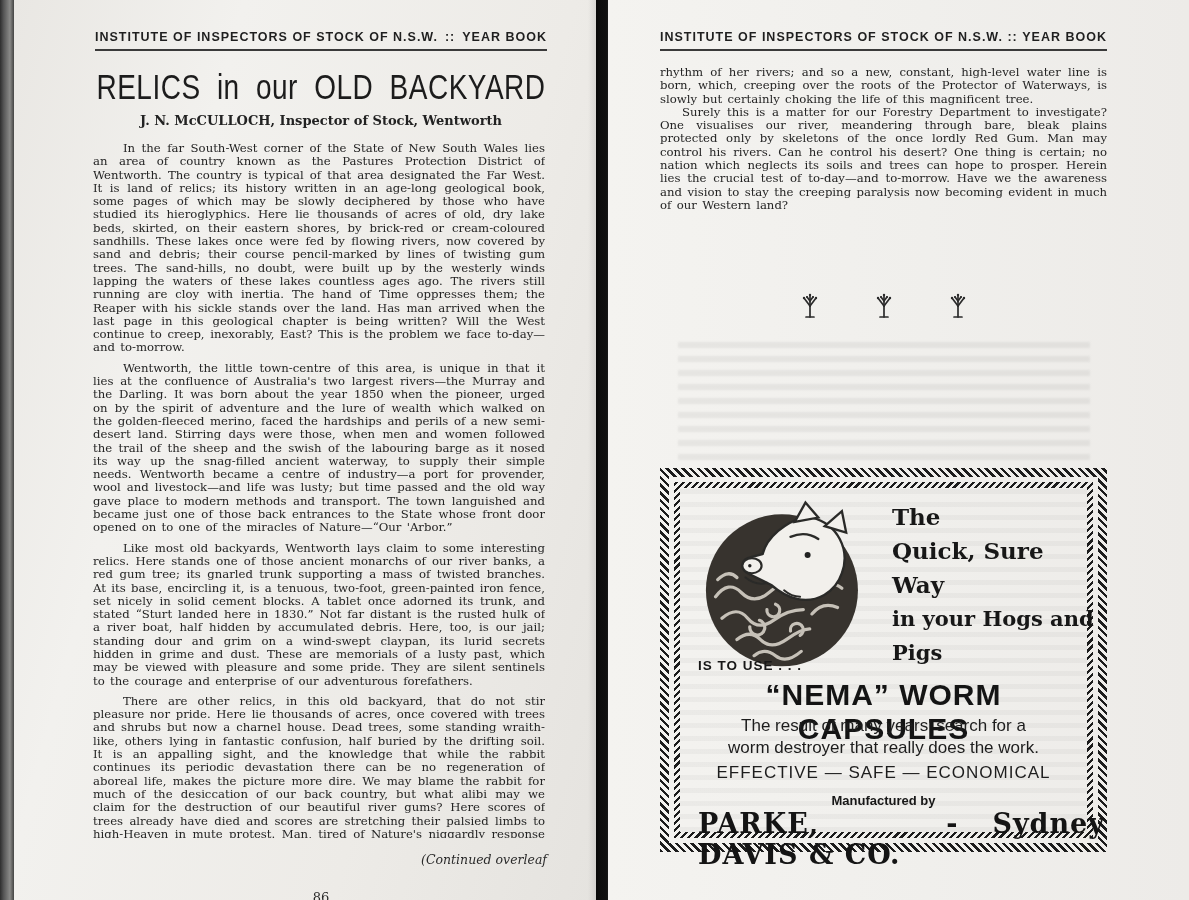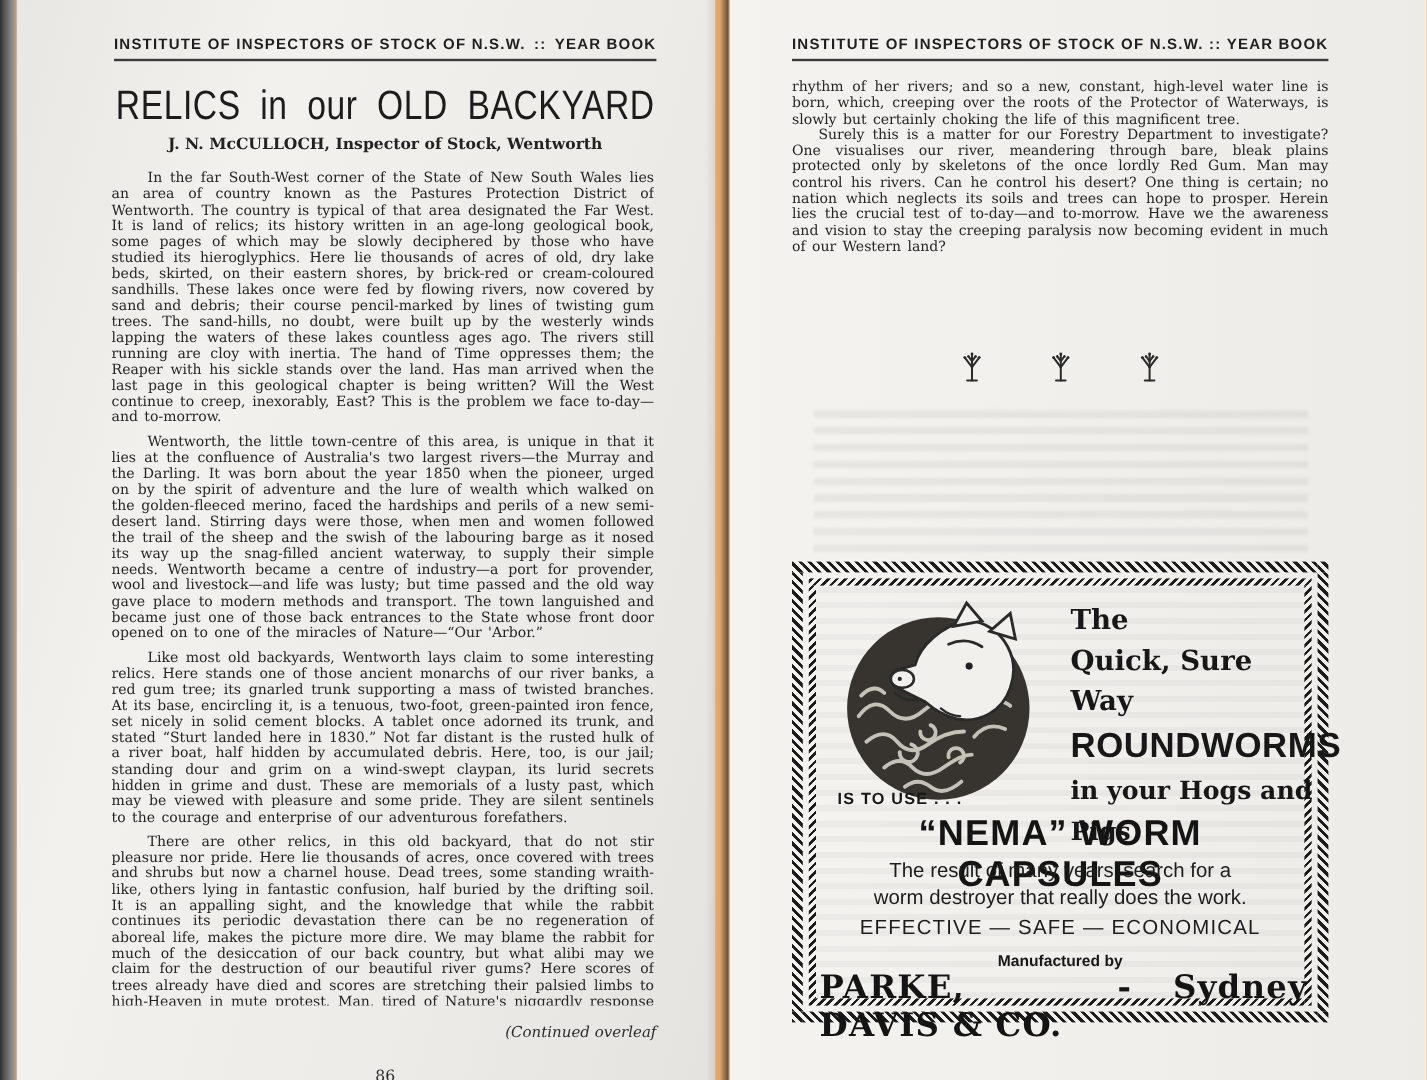--- a/index.html
+++ b/index.html
@@ -1,16 +1,16 @@
 <!DOCTYPE html>
 <html><head>
 <meta charset="utf-8">
 <style>
   html,body{margin:0;padding:0;background:#d8d6d2;}
-  .book{position:relative;width:1189px;height:900px;background:#fdba74;overflow:hidden;
+  .book{position:relative;width:1189px;height:900px;background:#000000;overflow:hidden;
         font-family:"DejaVu Serif","Liberation Serif",serif;color:#262626;}
 
   
   .edge-left{position:absolute;left:0;top:0;bottom:0;width:18px;
     background:linear-gradient(to right,#2e2e2e 0,#555 20%,#8a8a88 55%,rgba(236,234,230,0) 100%);}
   .spine{position:absolute;left:588px;top:0;bottom:0;width:24px;
     background:linear-gradient(to right,rgba(0,0,0,0) 0%,rgba(70,70,70,0.18) 50%,rgba(25,25,25,0.62) 76%,rgba(130,130,130,0.22) 86%,rgba(0,0,0,0) 100%);}
 
   .page{position:absolute;top:0;bottom:0;}
   .page-left{left:14px;width:582px;
@@ -70,21 +70,21 @@
   .ad-head .hl-serif.small{font-size:21px;}
   .lead-in{position:absolute;left:18px;top:170px;font-family:"Liberation Sans",sans-serif;
     font-weight:bold;font-size:13.5px;letter-spacing:1px;color:#171717;}
   .product{position:absolute;left:0;top:190px;width:100%;text-align:center;
     font-family:"Liberation Sans",sans-serif;font-weight:bold;font-size:30px;letter-spacing:1px;color:#141414;}
   .desc{position:absolute;left:0;width:100%;text-align:center;
     font-family:"Liberation Sans",sans-serif;font-size:17px;color:#1d1d1d;}
   .d1{top:228px;} .d2{top:250px;} .d3{top:275px;letter-spacing:1px;}
   .mfg{position:absolute;left:0;top:305px;width:100%;text-align:center;
     font-family:"Liberation Sans",sans-serif;font-weight:bold;font-size:13px;color:#171717;}
-  .company-line{position:absolute;left:3px;top:320px;width:100%;display:flex;
+  .company-line{position:absolute;left:18px;top:320px;width:100%;display:flex;
     justify-content:center;align-items:baseline;gap:34px;
     font-weight:bold;font-size:27px;letter-spacing:1px;color:#141414;}
 </style>
 </head>
 <body>
 
 <div class="book">
   <div class="edge-left"></div>
 
   <div class="page page-left">
@@ -205,21 +205,20 @@
               <ellipse cx="56" cy="67" rx="9" ry="7" fill="#f2f0ec" stroke="#2a2a28" stroke-width="2"></ellipse>
               <circle cx="54" cy="67" r="1.6" fill="#222"></circle>
               <path d="M50,78 q10,8 20,5" stroke="#2a2a28" stroke-width="2" fill="none" stroke-linecap="round"></path>
               <path d="M86,90 q7,6 15,6" stroke="#2a2a28" stroke-width="1.8" fill="none" stroke-linecap="round"></path>
             </g>
           </svg>
 
           <div class="ad-head">
             <div class="hl-serif">The</div>
             <div class="hl-serif">Quick, Sure Way</div>
-            <div class="hl-big">ROUNDWORMS</div>
             <div class="hl-serif small">in your Hogs and Pigs</div>
           </div>
 
           <div class="lead-in">IS TO USE . . .</div>
           <div class="product">“NEMA” WORM CAPSULES</div>
           <div class="desc d2">worm destroyer that really does the work.</div>
           <div class="desc d1">The result of many years' search for a</div>
           <div class="desc d3">EFFECTIVE — SAFE — ECONOMICAL</div>
           <div class="mfg">Manufactured by</div>
           <div class="company-line">

